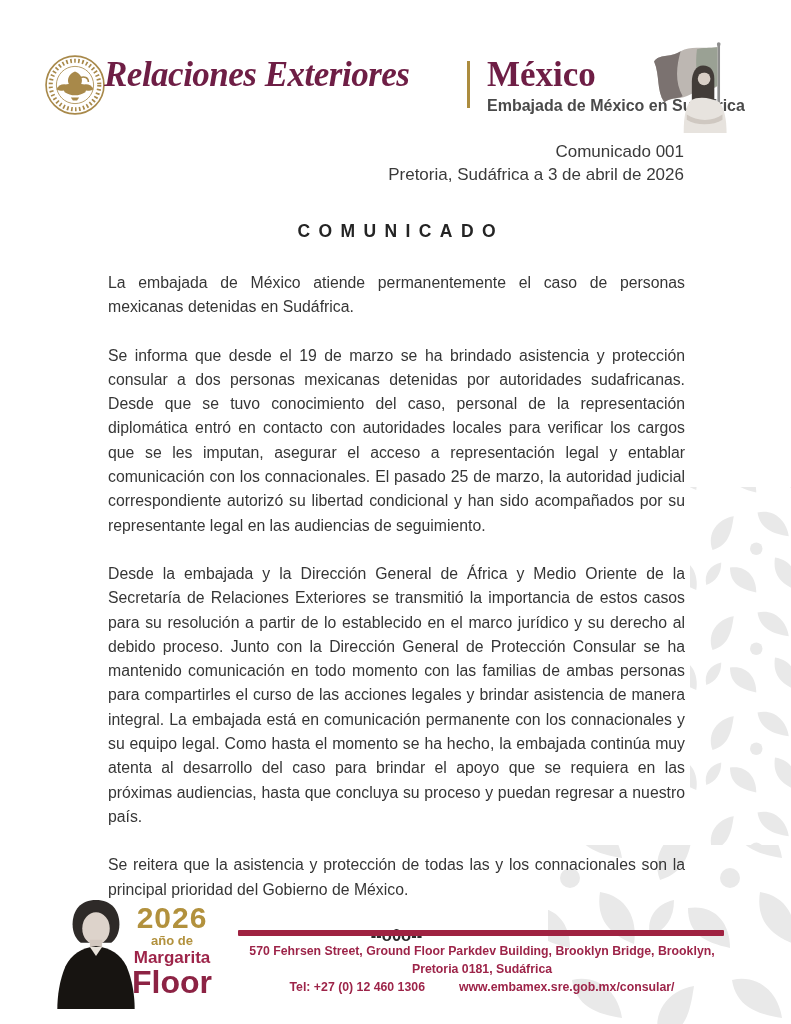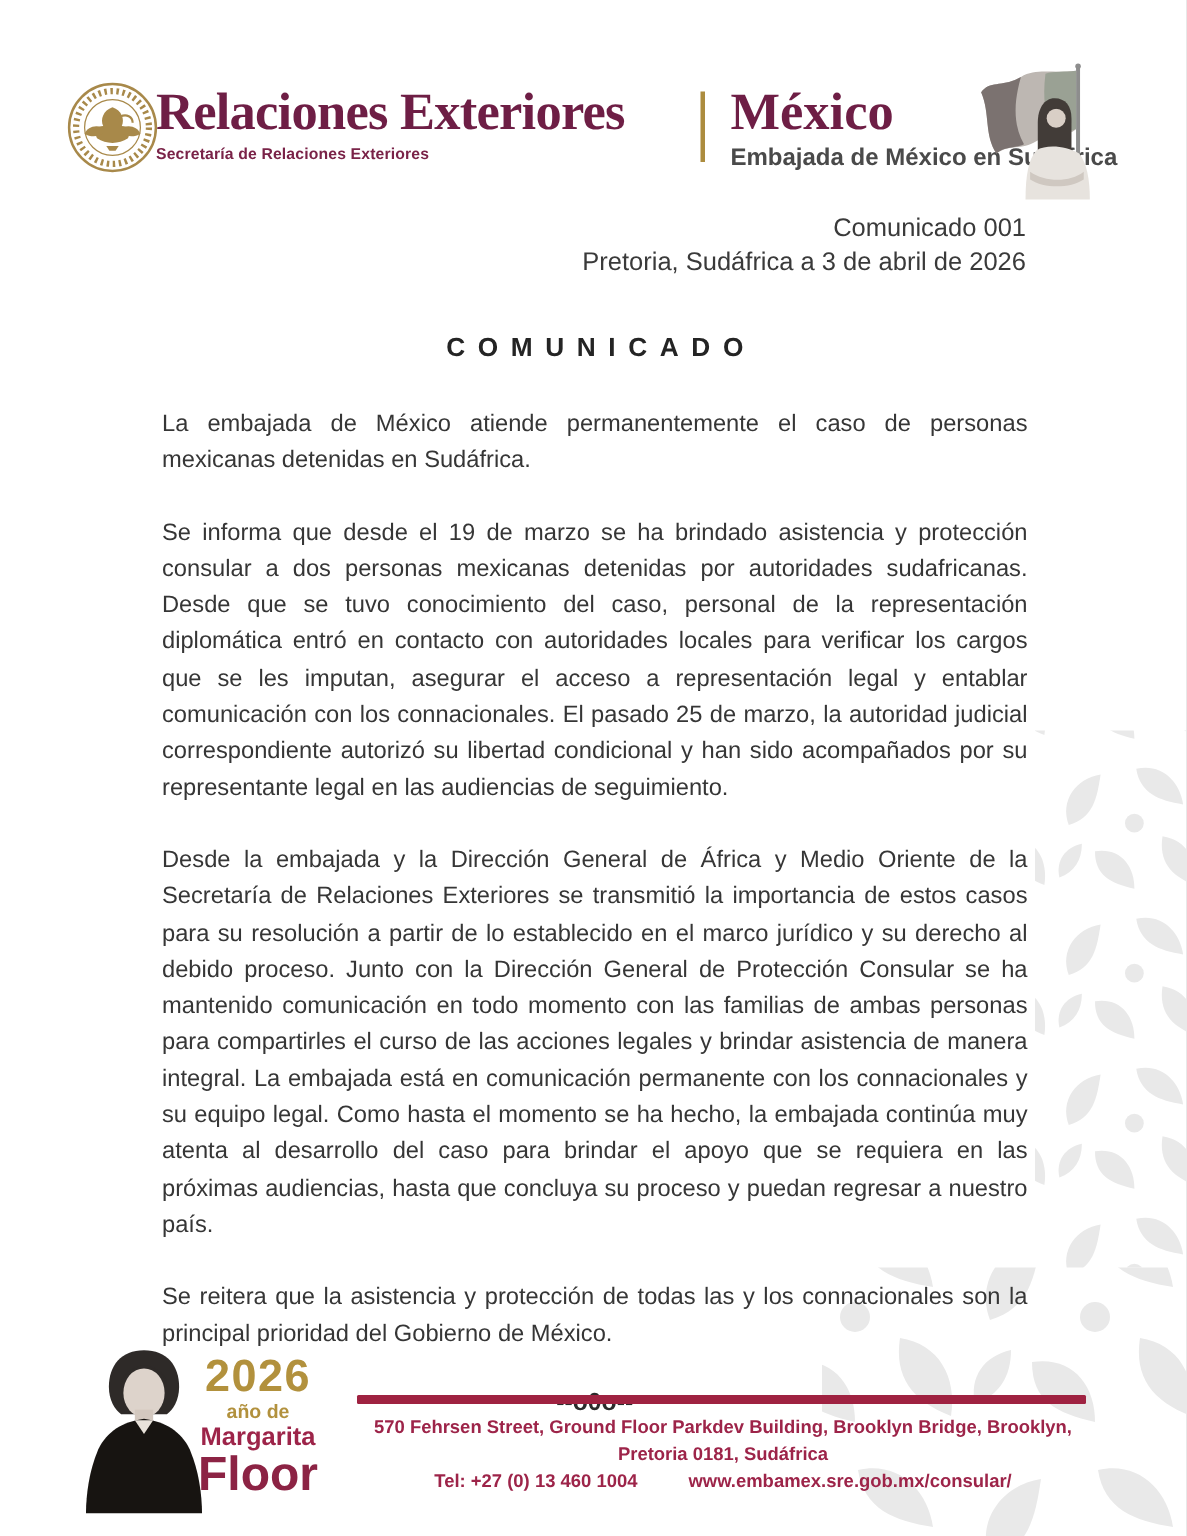--- a/index.html
+++ b/index.html
@@ -7,21 +7,21 @@
   .page{
     position:relative;width:791px;height:1024px;margin:0 auto;
     background:#ffffff;overflow:hidden;
     font-family:"Liberation Sans",sans-serif;color:#333;
   }
   
   .watermark{position:absolute;inset:0;z-index:0;pointer-events:none;}
   
   .hdr{position:absolute;top:0;left:0;right:0;height:150px;z-index:2;}
   .seal{position:absolute;left:44px;top:54px;width:62px;height:62px;}
-  .hdr-left-text{position:absolute;left:104px;top:57px;}
+  .hdr-left-text{position:absolute;left:104px;top:57px;font-style:italic;}
   .hdr-title{
     font-family:"Liberation Serif",serif;font-weight:700;font-size:35px;
     color:#6e1e45;letter-spacing:-0.5px;line-height:1;
   }
   .hdr-sub{font-weight:700;font-size:10.5px;color:#7a2348;margin-top:5px;letter-spacing:0.1px;}
   .hdr-divider{position:absolute;left:467px;top:61px;width:2.5px;height:47px;background:#ac8c3e;}
   .hdr-right-text{position:absolute;left:487px;top:57px;}
   .hdr-brand{
     font-family:"Liberation Serif",serif;font-weight:700;font-size:35px;
     color:#6e1e45;line-height:1;
@@ -103,21 +103,20 @@
         <path d="M30,17 C24,19 22,25 24,29 C20,29 18,33 20,37 C26,41 34,41 40,37 C42,33 40,29 36,29 C38,25 36,19 30,17 Z"></path>
         <path d="M24,30 C18,28 14,30 12,34 C16,36.5 21,36 24,33.5 Z"></path>
         <path d="M36,30 C42,28 46,30 48,34 C44,36.5 39,36 36,33.5 Z"></path>
         <path d="M26,42 L34,42 L32,45 L28,45 Z"></path>
       </g>
       <path d="M35,23 C39,21 43,23 43,27" fill="none" stroke="#a8894a" stroke-width="1.4"></path>
     </svg>
 
     <div class="hdr-left-text">
       <div class="hdr-title">Relaciones Exteriores</div>
-      <div class="hdr-sub">Secretaría de Relaciones Exteriores</div>
     </div>
 
     <div class="hdr-divider"></div>
 
     <div class="hdr-right-text">
       <div class="hdr-brand">México</div>
       <div class="hdr-brand-sub">Embajada de México en Sudáfrica</div>
     </div>
 
     <svg class="flag-art" viewBox="0 0 96 92" xmlns="http://www.w3.org/2000/svg">
@@ -164,17 +163,17 @@
     <div class="maza-year">2026</div>
     <div class="maza-label">año de</div>
     <div class="maza-first">Margarita</div>
     <div class="maza-last">Floor</div>
   </div>
 
   <footer class="footer-right">
     <div class="footer-bar"></div>
     <div class="addr">570 Fehrsen Street, Ground Floor Parkdev Building, Brooklyn Bridge, Brooklyn, Pretoria 0181, Sudáfrica</div>
     <div class="contact">
-      <span>Tel: +27 (0) 13 460 1004</span><span class="gap"></span><span>www.embamex.sre.gob.mx/consular/</span>
+      <span>Tel: +27 (0) 12 460 1306</span><span class="gap"></span><span>www.embamex.sre.gob.mx/consular/</span>
     </div>
   </footer>
 
 </div>
 
 </body></html>

